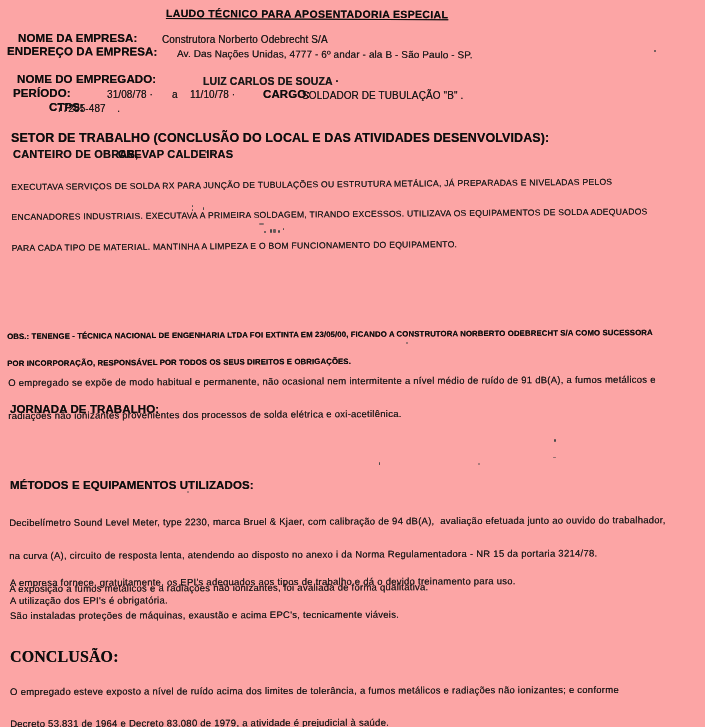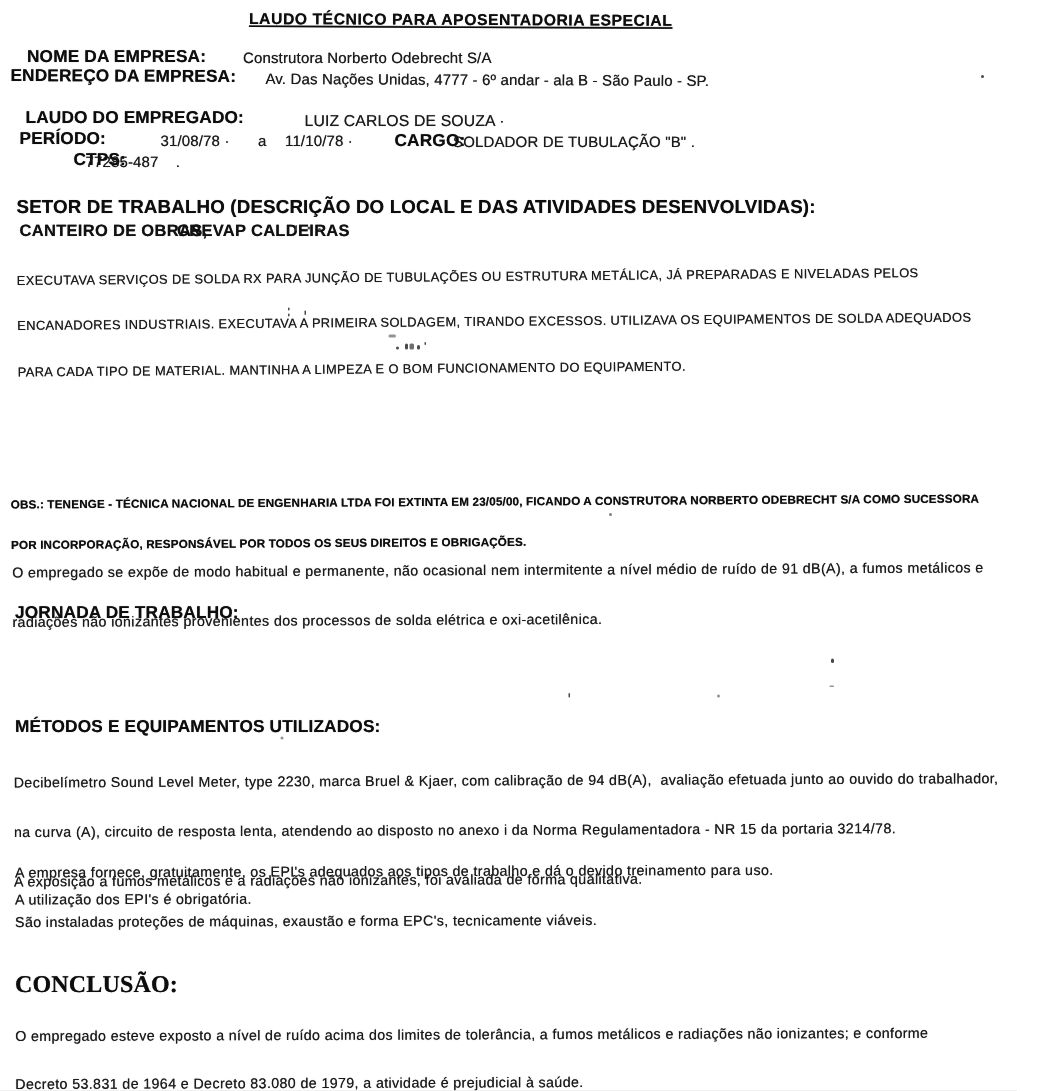--- a/index.html
+++ b/index.html
@@ -1,19 +1,19 @@
 <!DOCTYPE html>
 <html><head>
 <meta charset="utf-8">
 <style>
   html,body{margin:0;padding:0;background:#e8e8e8;}
   .page{
     position:relative;
     width:705px;height:727px;
-    background:#ffffff;
+    background:#fca5a5;
     overflow:hidden;
     font-family:"Liberation Sans","DejaVu Sans",sans-serif;
     color:#1a1a1a;
   }
   .t{position:absolute;white-space:pre;line-height:1;text-shadow:0 0 .45px rgba(10,10,10,.75);}
   .lines div{white-space:pre;text-shadow:0 0 .45px rgba(10,10,10,.75);}
   .lbl{font-weight:bold;font-size:11.5px;letter-spacing:.1px;color:#0d0d0d;}
   .val10{font-size:10px;letter-spacing:.1px;}
   .val105{font-size:10.5px;letter-spacing:.1px;}
   .title{font-weight:bold;font-size:10.5px;letter-spacing:.35px;text-decoration:underline;transform:rotate(.25deg);transform-origin:left top;color:#0d0d0d;}
@@ -39,34 +39,34 @@
 
 <div class="page">
 
   <div class="t title" style="left:166px;top:8px;">LAUDO TÉCNICO PARA APOSENTADORIA ESPECIAL</div>
 
   <div class="t lbl" style="left:18px;top:33px;">NOME DA EMPRESA:</div>
   <div class="t val10" style="left:162px;top:35px;">Construtora Norberto Odebrecht S/A</div>
   <div class="t lbl row-tilt" style="left:7px;top:46px;">ENDEREÇO DA EMPRESA:</div>
   <div class="t val10 row-tilt" style="left:177px;top:49px;">Av. Das Nações Unidas, 4777 - 6º andar - ala B - São Paulo - SP.</div>
 
-  <div class="t lbl" style="left:17px;top:74px;">LAUDO DO EMPREGADO:</div>
-  <div class="t val105" style="left:203px;top:76px;">LUIZ CARLOS DE SOUZA ·</div>
+  <div class="t lbl" style="left:17px;top:74px;">NOME DO EMPREGADO:</div>
+  <div class="t val105" style="left:203px;top:76px;font-weight:bold;">LUIZ CARLOS DE SOUZA ·</div>
 
   <div class="t lbl" style="left:13px;top:88px;">PERÍODO:</div>
   <div class="t val10" style="left:107px;top:90px;text-align:right;">31/08/78 ·</div>
   <div class="t val10" style="left:172px;top:90px;">a</div>
   <div class="t val10" style="left:190px;top:90px;">11/10/78 ·</div>
   <div class="t lbl" style="left:263px;top:89px;text-align:right;">CARGO:</div>
   <div class="t val10" style="left:302px;top:91px;">SOLDADOR DE TUBULAÇÃO "B" .</div>
 
   <div class="t lbl" style="left:13px;top:102px;margin-left:36px;">CTPS:</div>
   <div class="t val10" style="left:57px;top:104px;">77285-487    .</div>
 
-  <div class="t h125" style="left:11px;top:132px;">SETOR DE TRABALHO (DESCRIÇÃO DO LOCAL E DAS ATIVIDADES DESENVOLVIDAS):</div>
+  <div class="t h125" style="left:11px;top:132px;">SETOR DE TRABALHO (CONCLUSÃO DO LOCAL E DAS ATIVIDADES DESENVOLVIDAS):</div>
   <div class="t s85b" style="left:13px;top:149px;">CANTEIRO DE OBRAS,</div>
   <div class="t s85b" style="left:118px;top:149px;">CREVAP CALDEIRAS</div>
   <div class="t desc lines" style="left:11px;top:164px;">
     <div>EXECUTAVA SERVIÇOS DE SOLDA RX PARA JUNÇÃO DE TUBULAÇÕES OU ESTRUTURA METÁLICA, JÁ PREPARADAS E NIVELADAS PELOS</div>
     <div>ENCANADORES INDUSTRIAIS. EXECUTAVA A PRIMEIRA SOLDAGEM, TIRANDO EXCESSOS. UTILIZAVA OS EQUIPAMENTOS DE SOLDA ADEQUADOS</div>
     <div>PARA CADA TIPO DE MATERIAL. MANTINHA A LIMPEZA E O BOM FUNCIONAMENTO DO EQUIPAMENTO.</div>
   </div>
 
   <div class="t obs lines" style="left:7px;top:315px;">
     <div>OBS.: TENENGE - TÉCNICA NACIONAL DE ENGENHARIA LTDA FOI EXTINTA EM 23/05/00, FICANDO A CONSTRUTORA NORBERTO ODEBRECHT S/A COMO SUCESSORA</div>
@@ -82,21 +82,21 @@
 
   <div class="t h115" style="left:10px;top:480px;">MÉTODOS E EQUIPAMENTOS UTILIZADOS:</div>
   <div class="t body95 met lines" style="left:9px;top:497px;">
     <div>Decibelímetro Sound Level Meter, type 2230, marca Bruel &amp; Kjaer, com calibração de 94 dB(A),  avaliação efetuada junto ao ouvido do trabalhador,</div>
     <div>na curva (A), circuito de resposta lenta, atendendo ao disposto no anexo i da Norma Regulamentadora - NR 15 da portaria 3214/78.</div>
     <div>A exposição a fumos metálicos e a radiações não ionizantes, foi avaliada de forma qualitativa.</div>
   </div>
 
   <div class="t body95" style="left:10px;top:578px;transform:rotate(-.2deg);transform-origin:left top;">A empresa fornece, gratuitamente, os EPI's adequados aos tipos de trabalho e dá o devido treinamento para uso.</div>
   <div class="t body95" style="left:10px;top:596px;transform:rotate(-.2deg);transform-origin:left top;">A utilização dos EPI's é obrigatória.</div>
-  <div class="t body95" style="left:10px;top:611px;transform:rotate(-.2deg);transform-origin:left top;">São instaladas proteções de máquinas, exaustão e forma EPC's, tecnicamente viáveis.</div>
+  <div class="t body95" style="left:10px;top:611px;transform:rotate(-.2deg);transform-origin:left top;">São instaladas proteções de máquinas, exaustão e acima EPC's, tecnicamente viáveis.</div>
 
   <div class="t h115" style="left:10px;top:649px;font-size:16px;font-family:Liberation Serif, serif;">CONCLUSÃO:</div>
   <div class="t body95 concl lines" style="left:10px;top:667px;">
     <div>O empregado esteve exposto a nível de ruído acima dos limites de tolerância, a fumos metálicos e radiações não ionizantes; e conforme</div>
     <div>Decreto 53.831 de 1964 e Decreto 83.080 de 1979, a atividade é prejudicial à saúde.</div>
   </div>
 
   <div class="speck" style="left:654px;top:50px;width:2px;height:2px;"></div>
   <div class="speck" style="left:197px;top:150px;width:1px;height:4px;"></div>
   <div class="speck" style="left:205px;top:151px;width:2px;height:2px;"></div>

